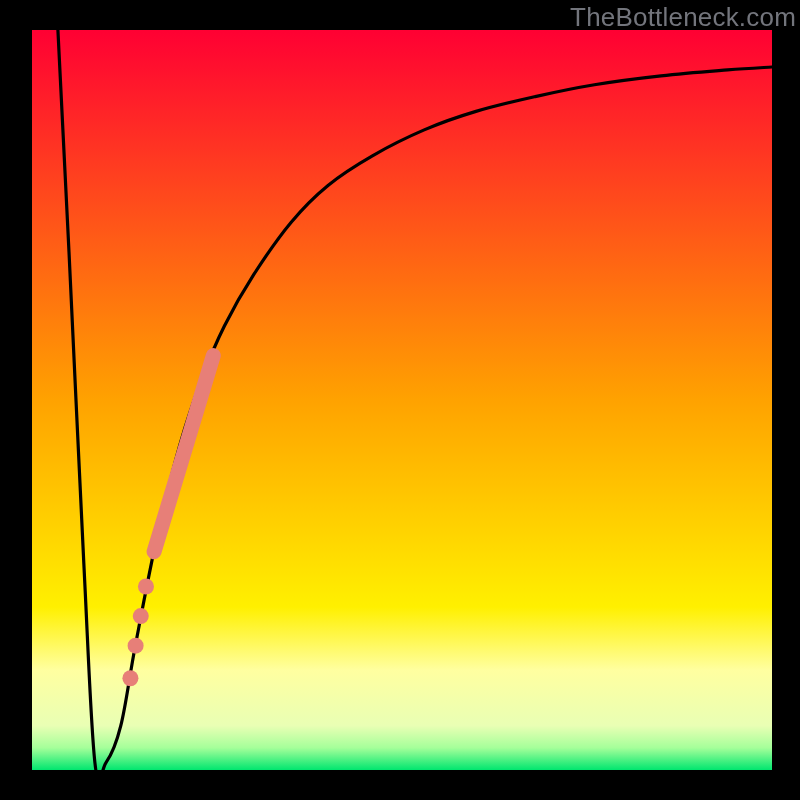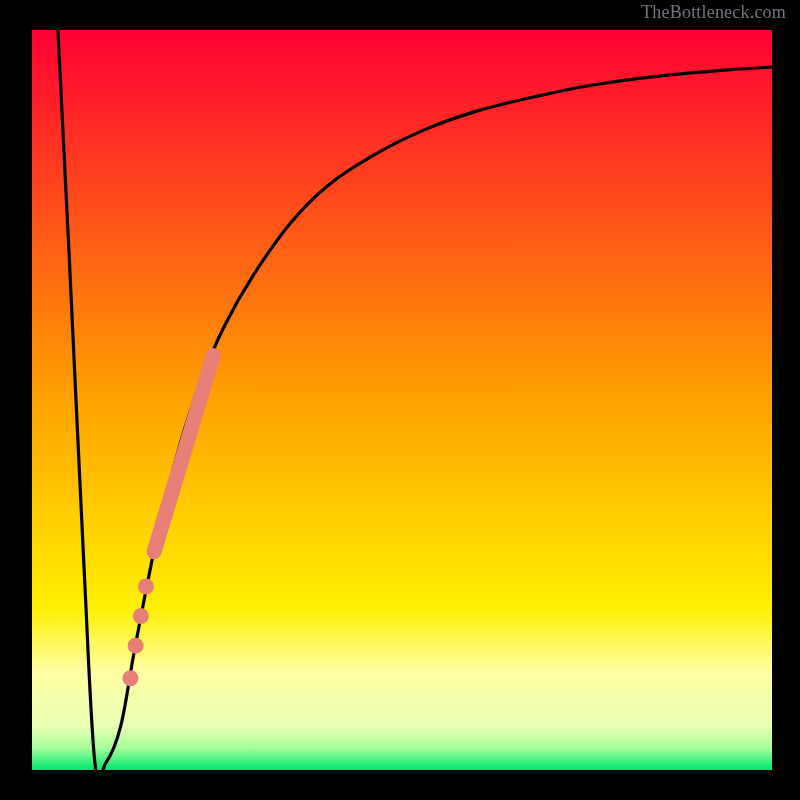--- a/index.html
+++ b/index.html
@@ -12,23 +12,23 @@
   }
   .frame {
     position: relative;
     width: 800px;
     height: 800px;
     background: #000;
   }
   .watermark {
     position: absolute;
     top: 2px;
-    right: 14px;
-    font-family: Liberation Serif, serif;
-    font-size: 18px;
+    right: 4px;
+    font-family: Liberation Sans, sans-serif;
+    font-size: 26px;
     font-weight: 500;
     color: #73757c;
     letter-spacing: 0.2px;
   }
   svg.plot {
     position: absolute;
     left: 0;
     top: 0;
   }
 </style>

